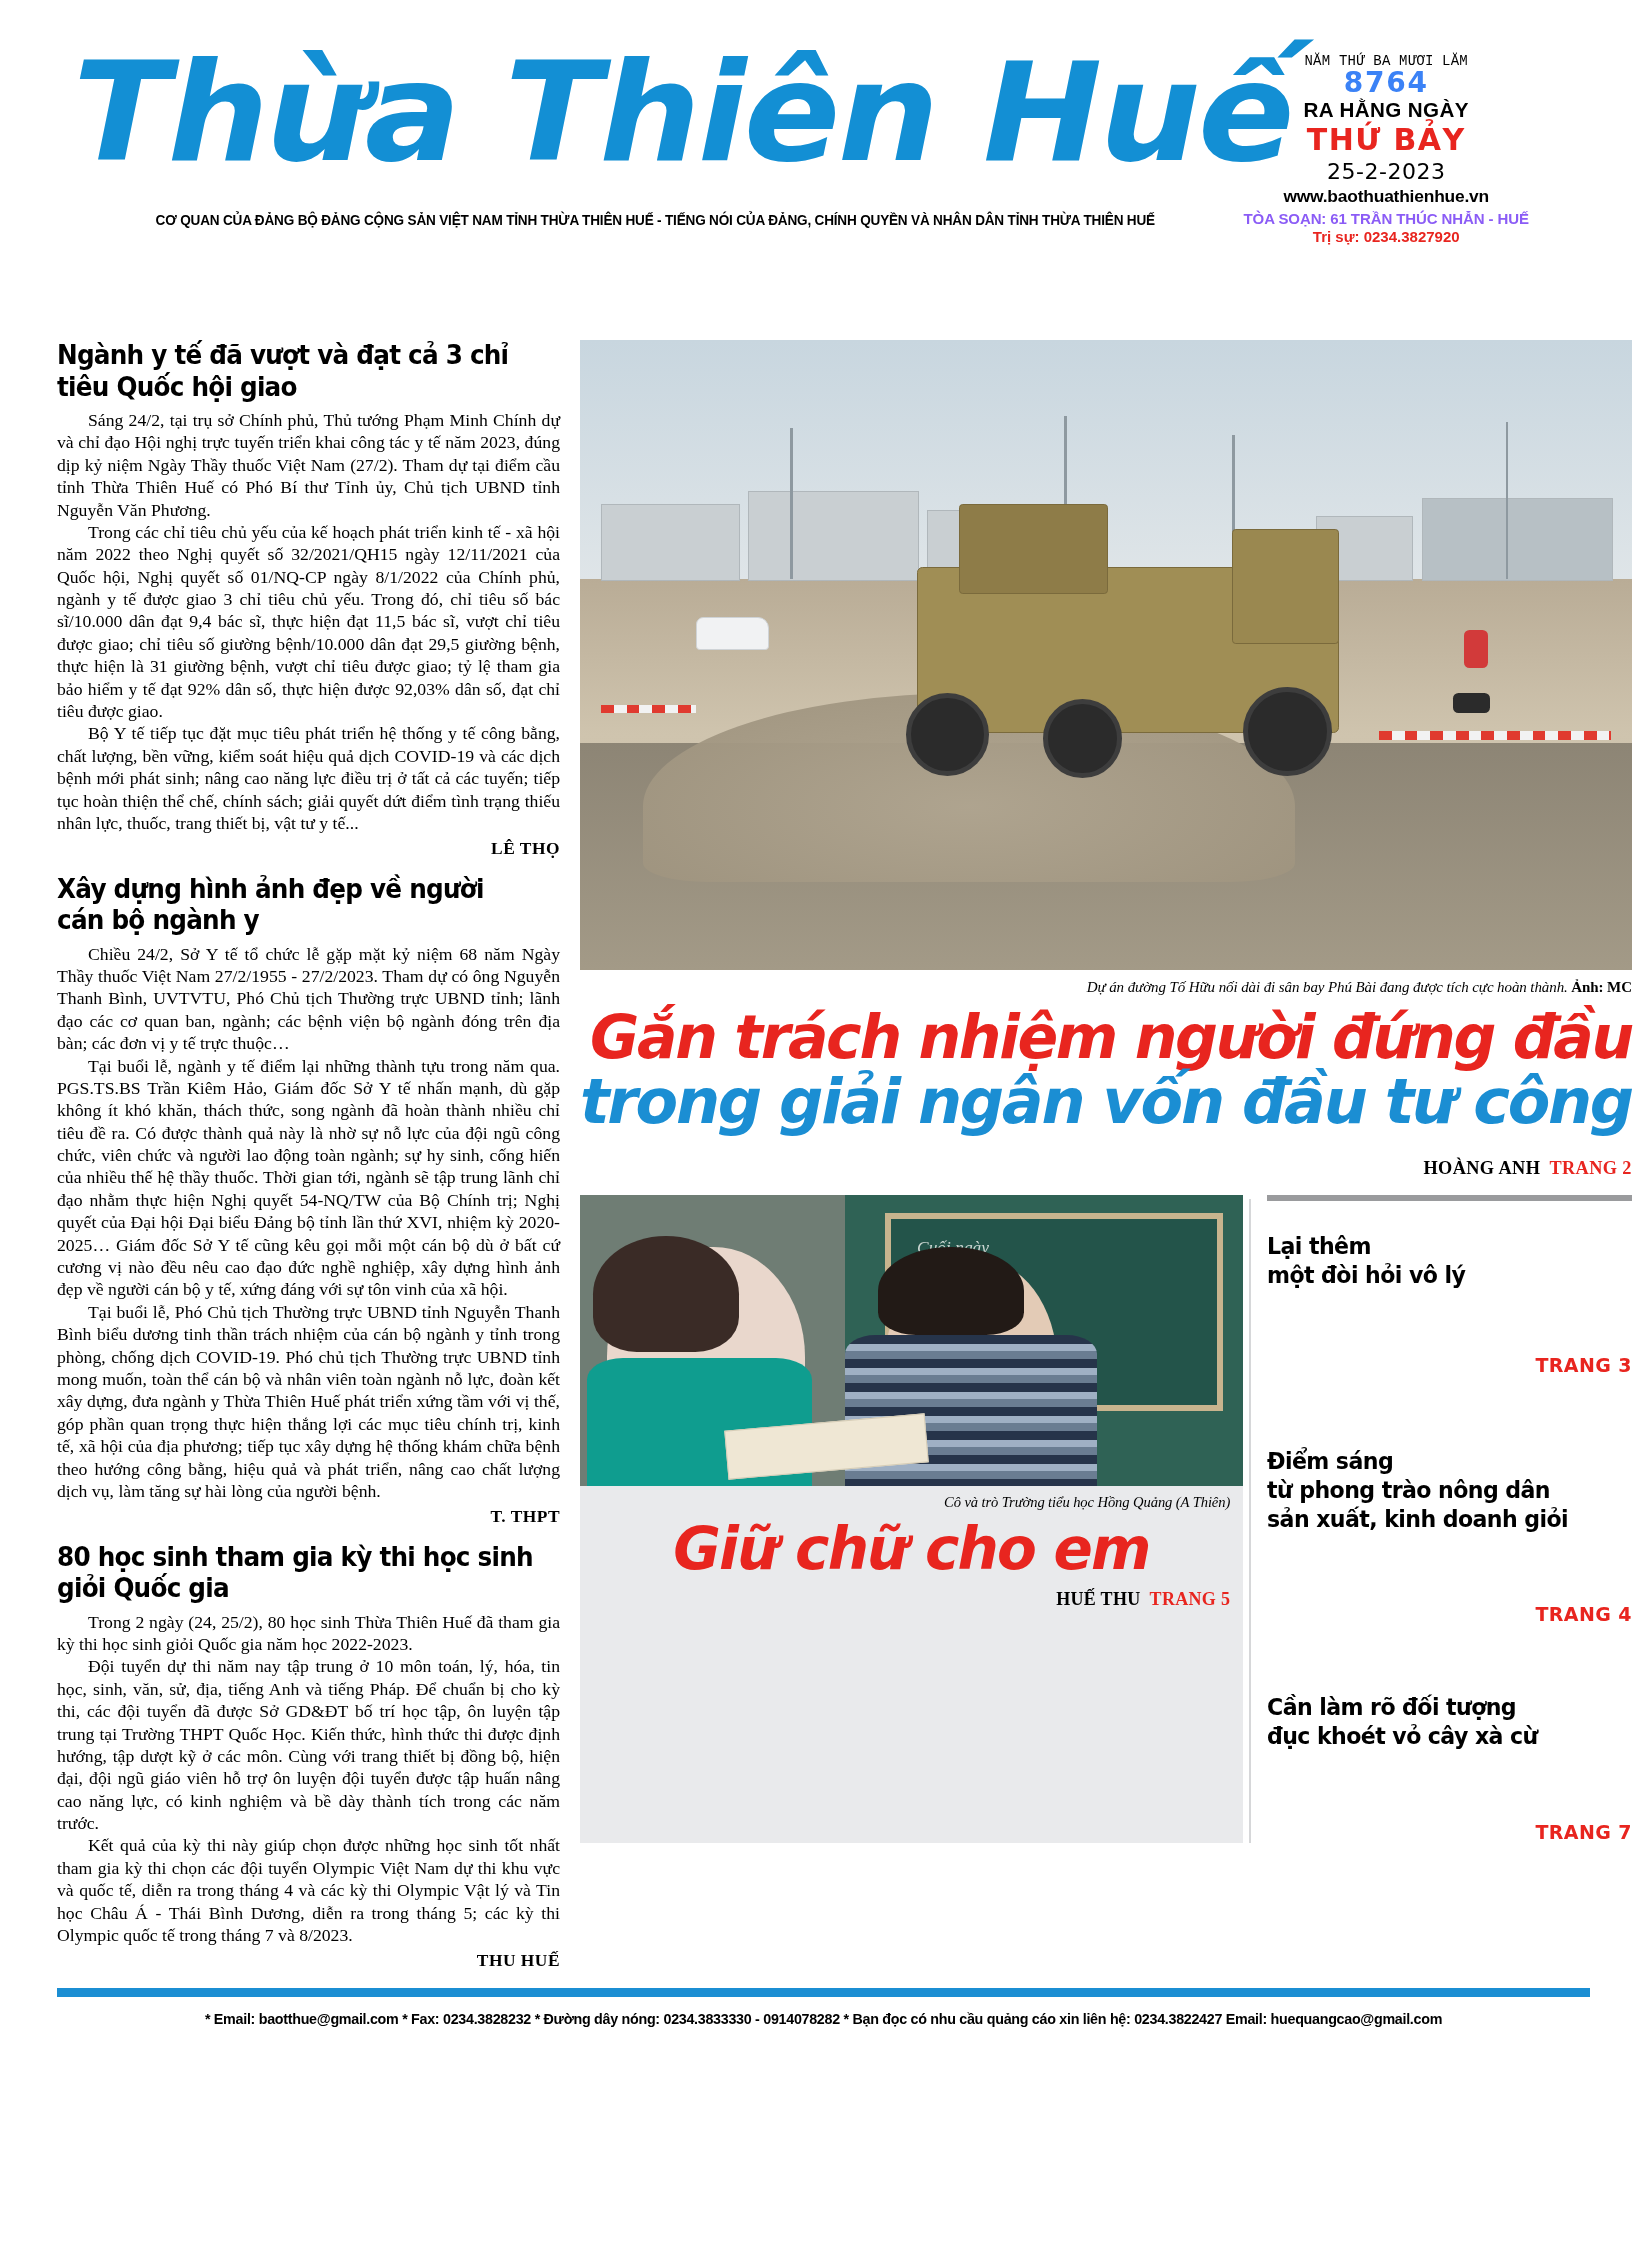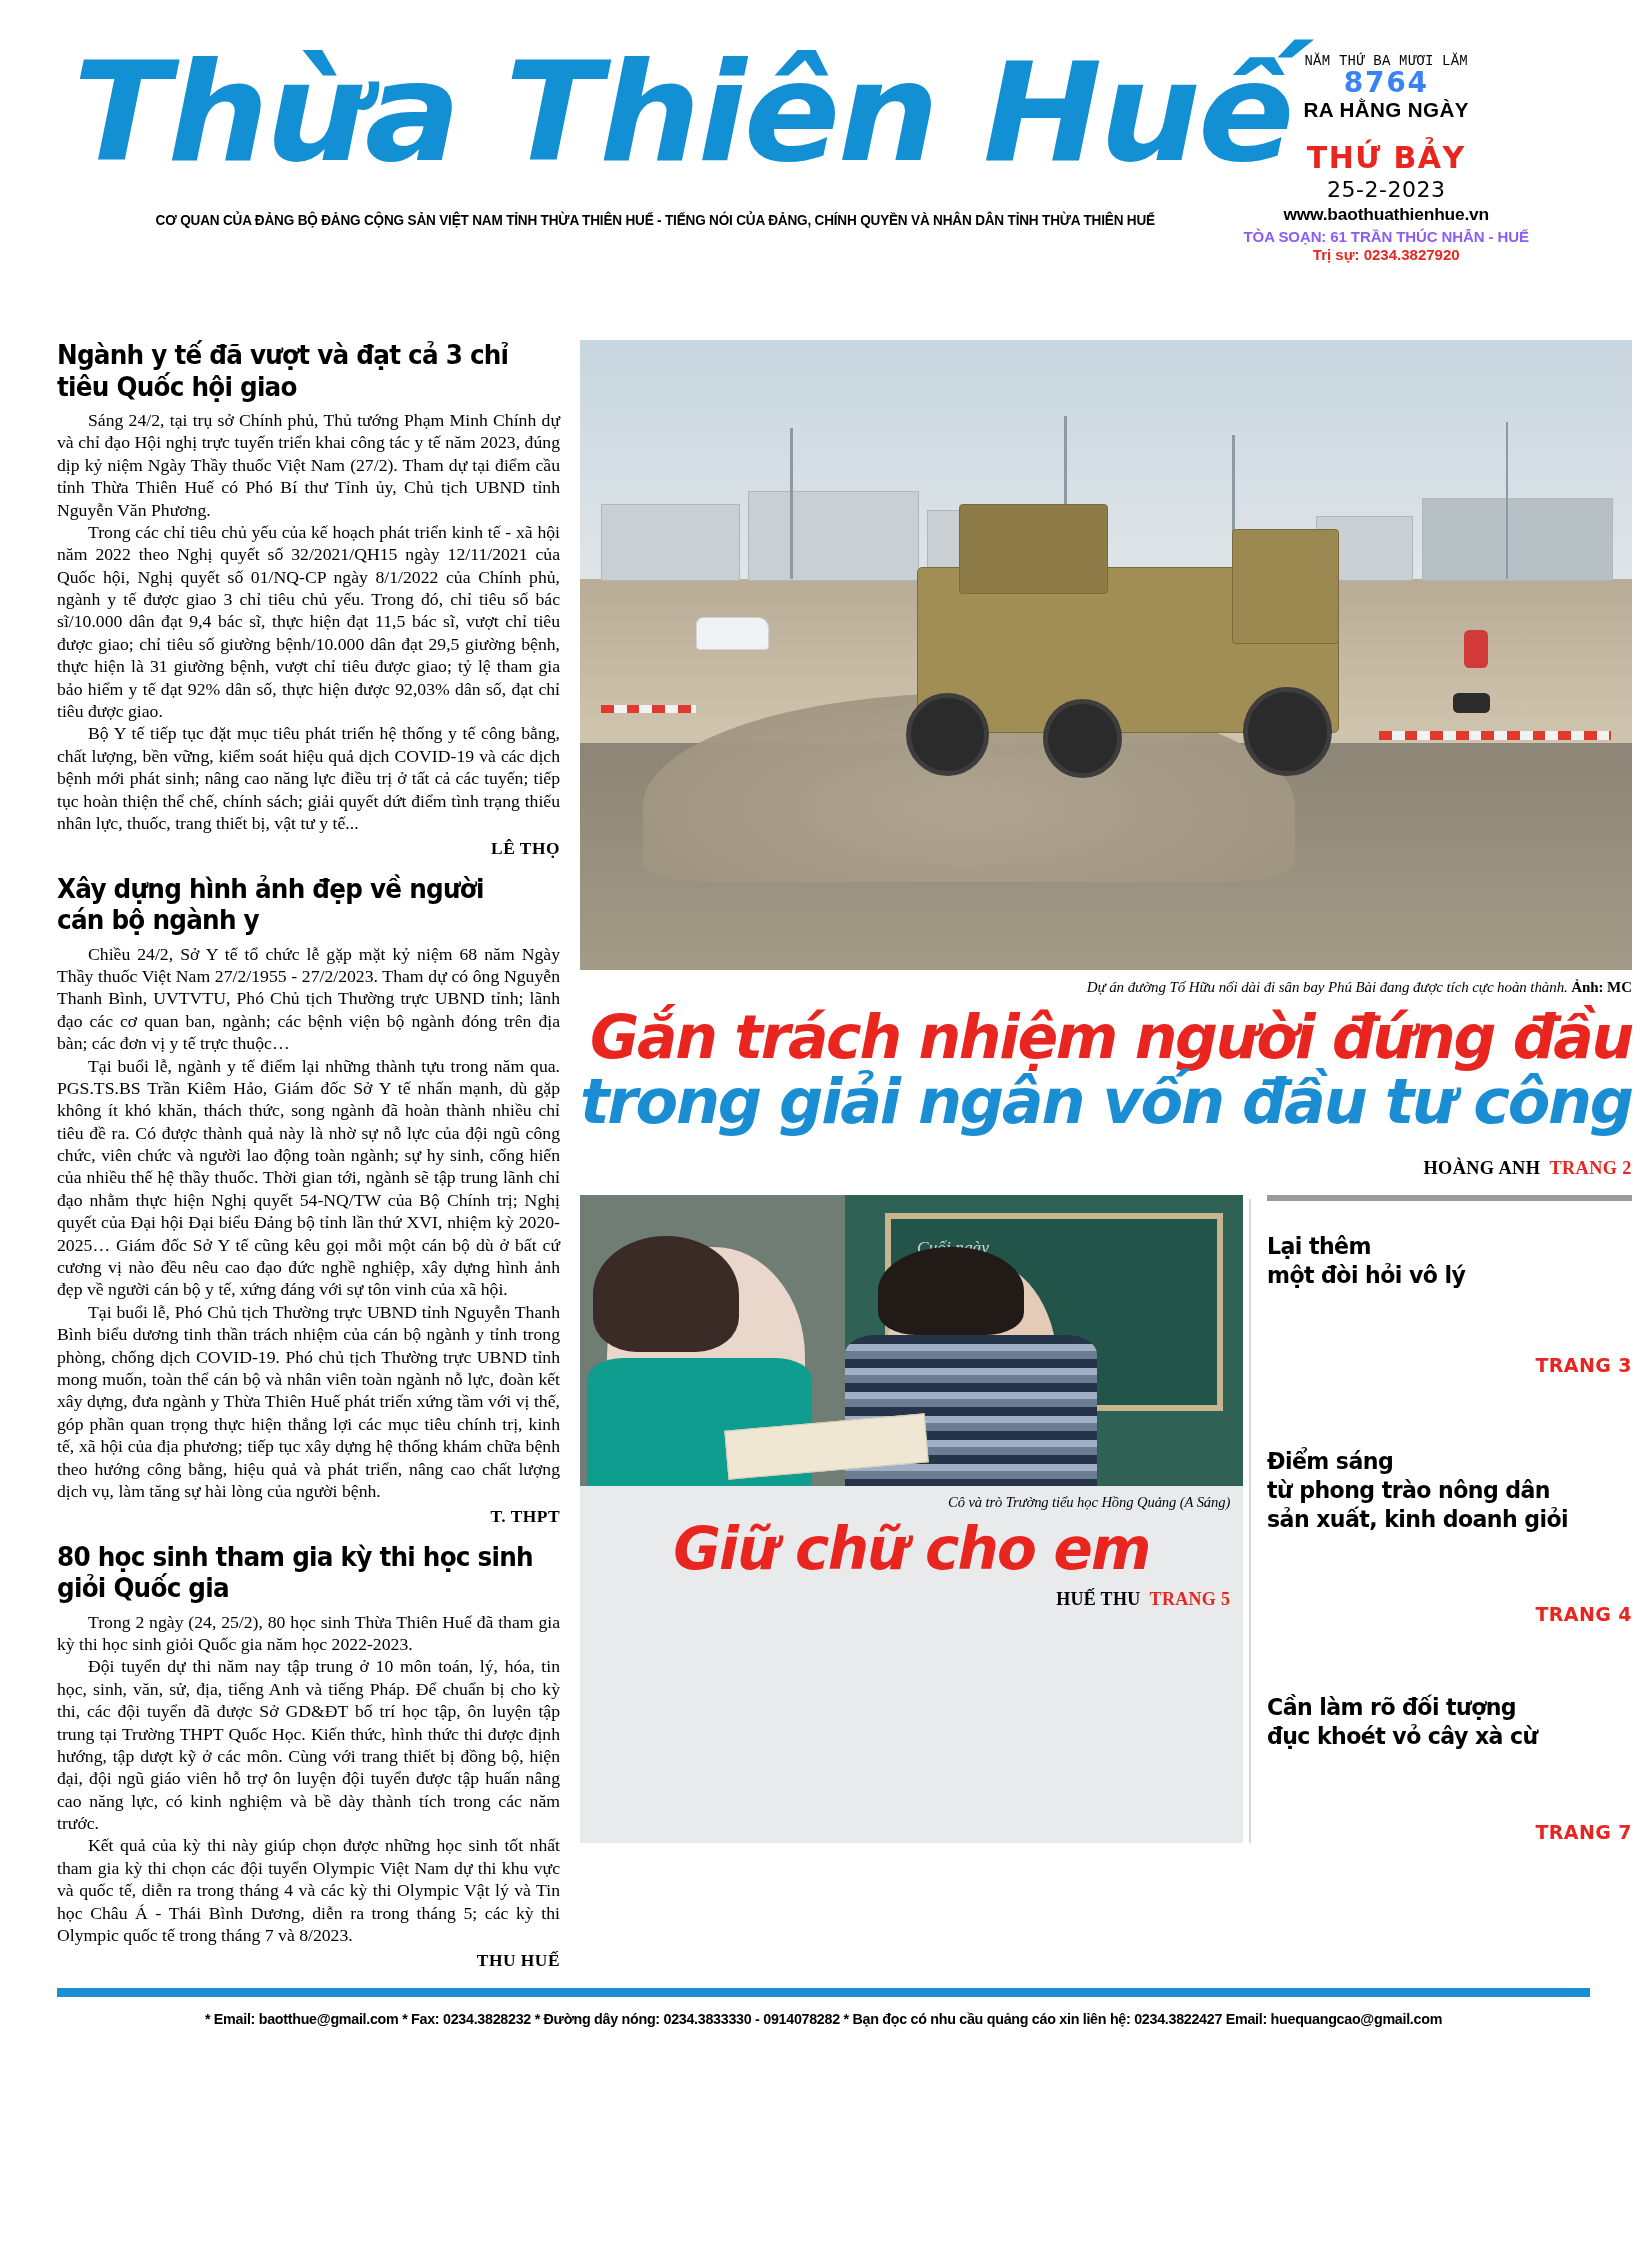--- a/index.html
+++ b/index.html
@@ -23,21 +23,21 @@
     font-weight:bold;font-size:14px;letter-spacing:-0.2px;
     transform:scaleX(0.97);transform-origin:left center;
     white-space:nowrap;
   }
   .mast-right{
     position:absolute;right:7.3px;top:53px;width:393px;text-align:center;
   }
   .mr-year{font-family:Liberation Mono, monospace;font-size:14px;letter-spacing:0.2px;}
   .mr-issue{font-family:"DejaVu Sans",sans-serif;font-weight:bold;font-size:28px;color:#3b82f6;letter-spacing:1.8px;line-height:1.05;margin-top:-0.9px;}
   .mr-daily{font-family:"Liberation Sans",sans-serif;font-weight:bold;font-size:20.6px;letter-spacing:0.4px;margin-top:0.9px;}
-  .mr-day{font-family:"DejaVu Sans",sans-serif;font-weight:bold;font-size:30px;color:#e8251f;letter-spacing:1.4px;line-height:1.15;margin-top:19px;}
+  .mr-day{font-family:"DejaVu Sans",sans-serif;font-weight:bold;font-size:30px;color:#e8251f;letter-spacing:1.4px;line-height:1.15;margin-top:1px;}
   .mr-date{font-family:"DejaVu Sans",sans-serif;font-size:22px;letter-spacing:0.5px;margin-top:0.9px;}
   .mr-web{font-family:"Liberation Sans",sans-serif;font-weight:bold;font-size:17.4px;letter-spacing:-0.2px;margin-top:1.8px;}
   .mr-addr{font-family:"Liberation Sans",sans-serif;font-weight:bold;font-size:15px;color:#8b5cf6;letter-spacing:-0.1px;margin-top:3.7px;white-space:nowrap;}
   .mr-phone{font-family:"Liberation Sans",sans-serif;font-weight:bold;font-size:15px;color:#e8251f;margin-top:0.9px;}
 
   
   .body-grid{position:relative;display:flex;gap:0;}
   .col-left{width:523px;flex:0 0 523px;padding-right:20px;box-sizing:border-box;}
   .col-right{flex:1;position:relative;}
 
@@ -267,21 +267,21 @@
 
               <div class="person" style="left:46%;top:22%;width:26%;height:78%;background:#e3cbb6;border-radius:46% 46% 6% 6%;"></div>
               <div style="position:absolute;left:45%;top:18%;width:22%;height:30%;background:#221a16;border-radius:50% 50% 26% 26%;"></div>
               <div style="position:absolute;left:40%;top:48%;width:38%;height:54%;
                    background:repeating-linear-gradient(180deg,#26344a 0 9.1px,#9fb0c4 9.1px 16.4px,#6a7d92 16.4px 24px);
                    border-radius:12% 12% 0 0;"></div>
 
               <div style="position:absolute;left:22%;top:78%;width:30%;height:16%;background:#efe7d4;transform:rotate(-5deg);border:0.9px solid #d6cdb7;"></div>
             </div>
           </div>
-          <div class="sec-cap">Cô và trò Trường tiểu học Hồng Quảng (A Sáng)</div>
+          <div class="sec-cap">Cô và trò Trường tiểu học Hồng Quảng (A Thiên)</div>
           <div class="redhead">Giữ chữ cho em</div>
           <div class="sec-by">
             <span>HUẾ THU</span><span class="pg">TRANG 5</span>
           </div>
         </div>
 
         <div class="bot-right">
           <div class="teaser-rule"></div>
 
           <div class="teaser">

